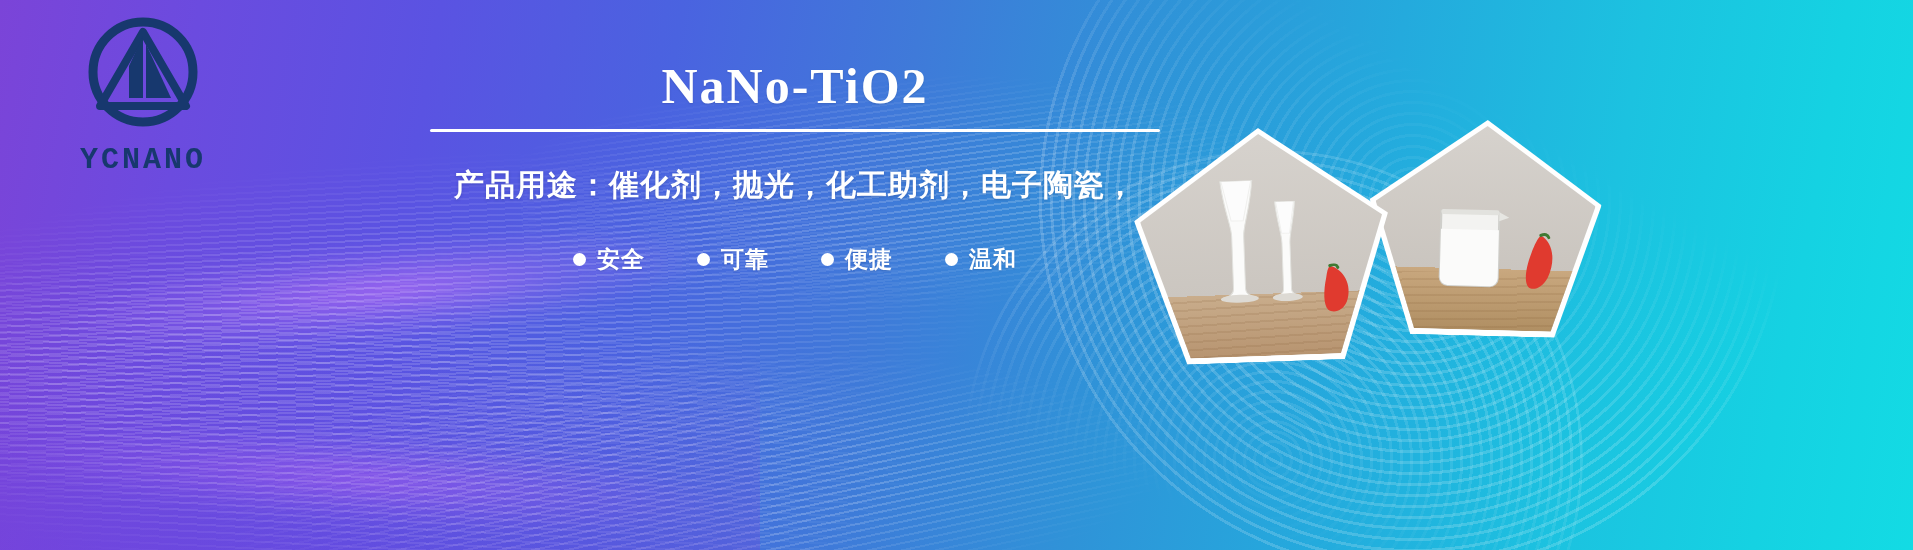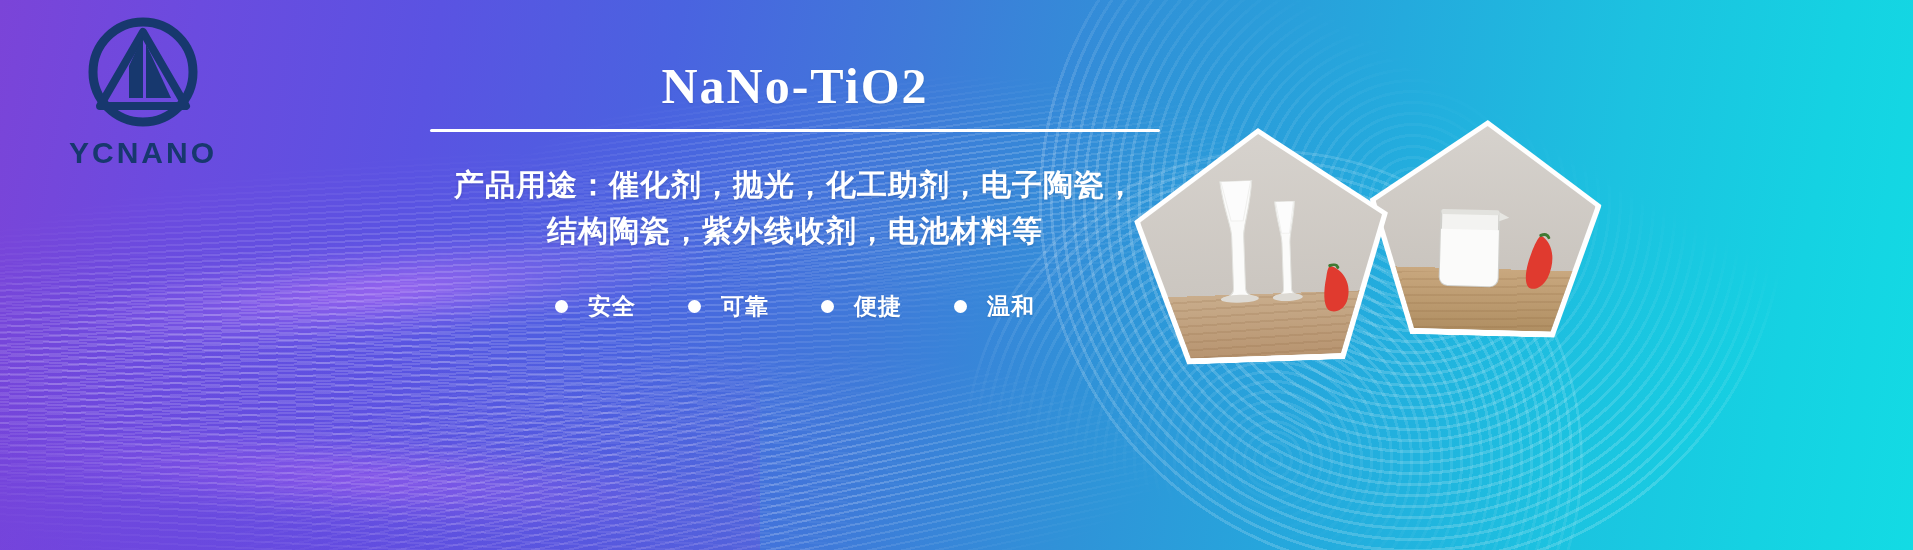--- a/index.html
+++ b/index.html
@@ -148,26 +148,26 @@
   .logo-block {
     position: absolute;
     left: 48px;
     top: 14px;
     width: 190px;
     text-align: center;
   }
   .logo-mark { display: block; margin: 0 auto; }
   .logo-word {
     display: block;
-    margin-top: 2px;
+    margin-top: 9px;
     color: #17386e;
     font-size: 30px;
     font-weight: 700;
     letter-spacing: 3px;
-    font-family: Liberation Sans, sans-serif;
+    font-family: Liberation Mono, monospace;
   }
 
   
   .center-copy {
     position: absolute;
     left: 430px;
     top: 60px;
     width: 730px;
     text-align: center;
     color: #ffffff;
@@ -199,21 +199,21 @@
 
   .features {
     margin-top: 36px;
     display: flex;
     justify-content: center;
     gap: 52px;
   }
   .feature {
     display: flex;
     align-items: center;
-    gap: 20px;
+    gap: 11px;
     font-size: 23px;
     font-weight: 700;
     letter-spacing: 1px;
     text-shadow: 0 1px 2px rgba(20,40,100,0.22);
   }
   .dot {
     width: 13px;
     height: 13px;
     border-radius: 50%;
     background: #ffffff;
@@ -293,21 +293,20 @@
   </div>
 
   <div class="center-copy">
 
     <div class="main-title">NaNo-TiO2</div>
 
     <div class="title-rule"></div>
 
     <div class="subtitle">
       <div>产品用途：催化剂，抛光，化工助剂，电子陶瓷，</div>
-      <div>结构陶瓷，紫外线收剂，电池材料等</div>
     </div>
 
     <div class="features">
       <div class="feature">
         <span class="dot"></span>
         <span>安全</span>
       </div>
       <div class="feature">
         <span class="dot"></span>
         <span>可靠</span>

